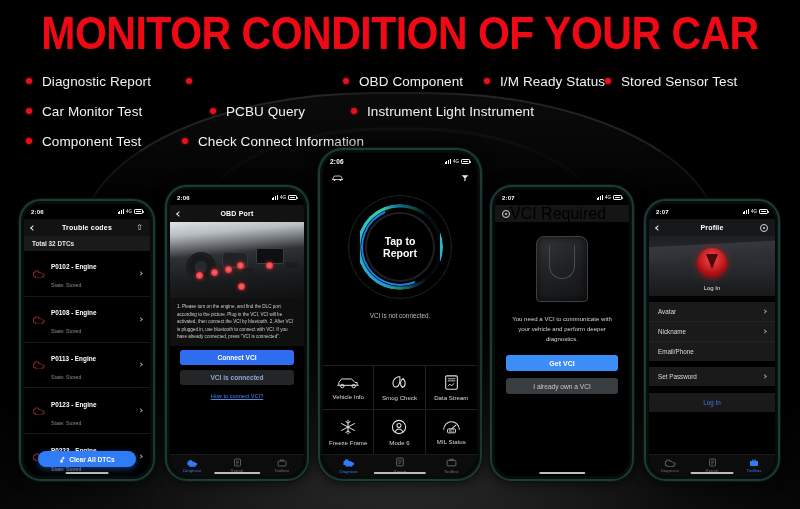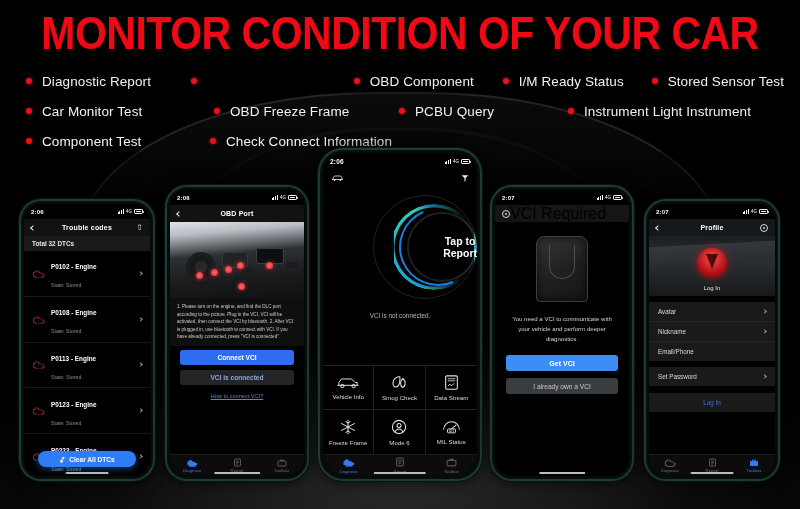--- a/index.html
+++ b/index.html
@@ -38,21 +38,21 @@
   .headline{
     position:absolute; top:8px; left:0; right:0; text-align:center;
     color:#f00914; font-weight:bold; font-size:41px; letter-spacing:-0.5px;
     font-family:"Liberation Sans", sans-serif;
     transform:scaleY(1.12); transform-origin:top center;
     white-space:nowrap;
   }
 
   
   .features{ position:absolute; top:66px; left:26px; right:16px; }
-  .frow{ display:flex; align-items:center; height:30px;gap:28px; }
+  .frow{ display:flex; align-items:center; height:30px; }
   .fitem{ display:flex; align-items:center; }
   .dot{ width:6px; height:6px; border-radius:50%; background:#e8101c; flex:0 0 auto;
         box-shadow:0 0 3px rgba(232,16,28,.8); }
   .flabel{ color:#f2f2f2; font-size:13.5px; margin-left:10px; white-space:nowrap; letter-spacing:.1px;}
 
   
   .phone{ position:absolute; border-radius:22px; background:#050a09;
     border:2.5px solid #1d3a35;
     box-shadow:0 0 0 1px #0a1413, 0 0 14px rgba(0,0,0,.9), inset 0 0 0 1.5px #08100f;
     overflow:hidden; }
@@ -119,21 +119,21 @@
 
   .tabbar{ position:absolute; left:0; right:0; bottom:0; height:22px; background:#0c0c0c;
     border-top:1px solid #1a1a1a; display:flex; z-index:7;}
   .tab{ flex:1; display:flex; flex-direction:column; align-items:center; justify-content:center; gap:1.5px;}
   .tab .lb{ font-size:4.3px; color:#6d6d6d;}
   .tab.on .lb{ color:#2f7cf6;}
 
   
   .p3top{ height:16px; display:flex; align-items:center; justify-content:space-between;
     padding:0 8px; color:#ededed;}
-  .ring-wrap{ position:relative; height:122px; display:flex; align-items:center; justify-content:flex-end;}
+  .ring-wrap{ position:relative; height:122px; display:flex; align-items:center; justify-content:center;}
   .ring-o{ position:absolute; width:104px;height:104px;border-radius:50%;
     border:1px solid rgba(120,120,120,.28);}
   .ring-m{ position:absolute; width:86px;height:86px;border-radius:50%;
     border:3px solid transparent;
     background:conic-gradient(from 200deg, #1f9bd8 0deg, #29b6c8 70deg, #2fd2b0 130deg, rgba(25,60,70,.25) 200deg, rgba(30,30,34,.2) 300deg, #1f9bd8 360deg);
     -webkit-mask:radial-gradient(circle, transparent 39px, #000 40px, #000 43px, transparent 44px);
             mask:radial-gradient(circle, transparent 39px, #000 40px, #000 43px, transparent 44px);}
   .ring-i{ position:absolute; width:70px;height:70px;border-radius:50%;
     border:2px solid rgba(90,90,95,.35);}
   .ring-blue{ position:absolute; width:78px;height:78px;border-radius:50%;
@@ -211,27 +211,23 @@
       <div class="fitem" style="width:121px">
           <span class="dot"></span>
           <span class="flabel">I/M Ready Status</span>
         </div>
       <div class="fitem">
           <span class="dot"></span>
           <span class="flabel">Stored Sensor Test</span>
         </div>
     </div>
     <div class="frow">
-      <div class="fitem" style="width:160px">
+      <div class="fitem" style="width:184px">
           <span class="dot"></span>
           <span class="flabel">Car Monitor Test</span>
-        </div>
-      <div class="fitem" style="width:157px">
-          <span class="dot"></span>
-          <span class="flabel">OBD Freeze Frame</span>
         </div>
       <div class="fitem" style="width:141px">
           <span class="dot"></span>
           <span class="flabel">PCBU Query</span>
         </div>
       <div class="fitem">
           <span class="dot"></span>
           <span class="flabel">Instrument Light Instrument</span>
         </div>
     </div>

